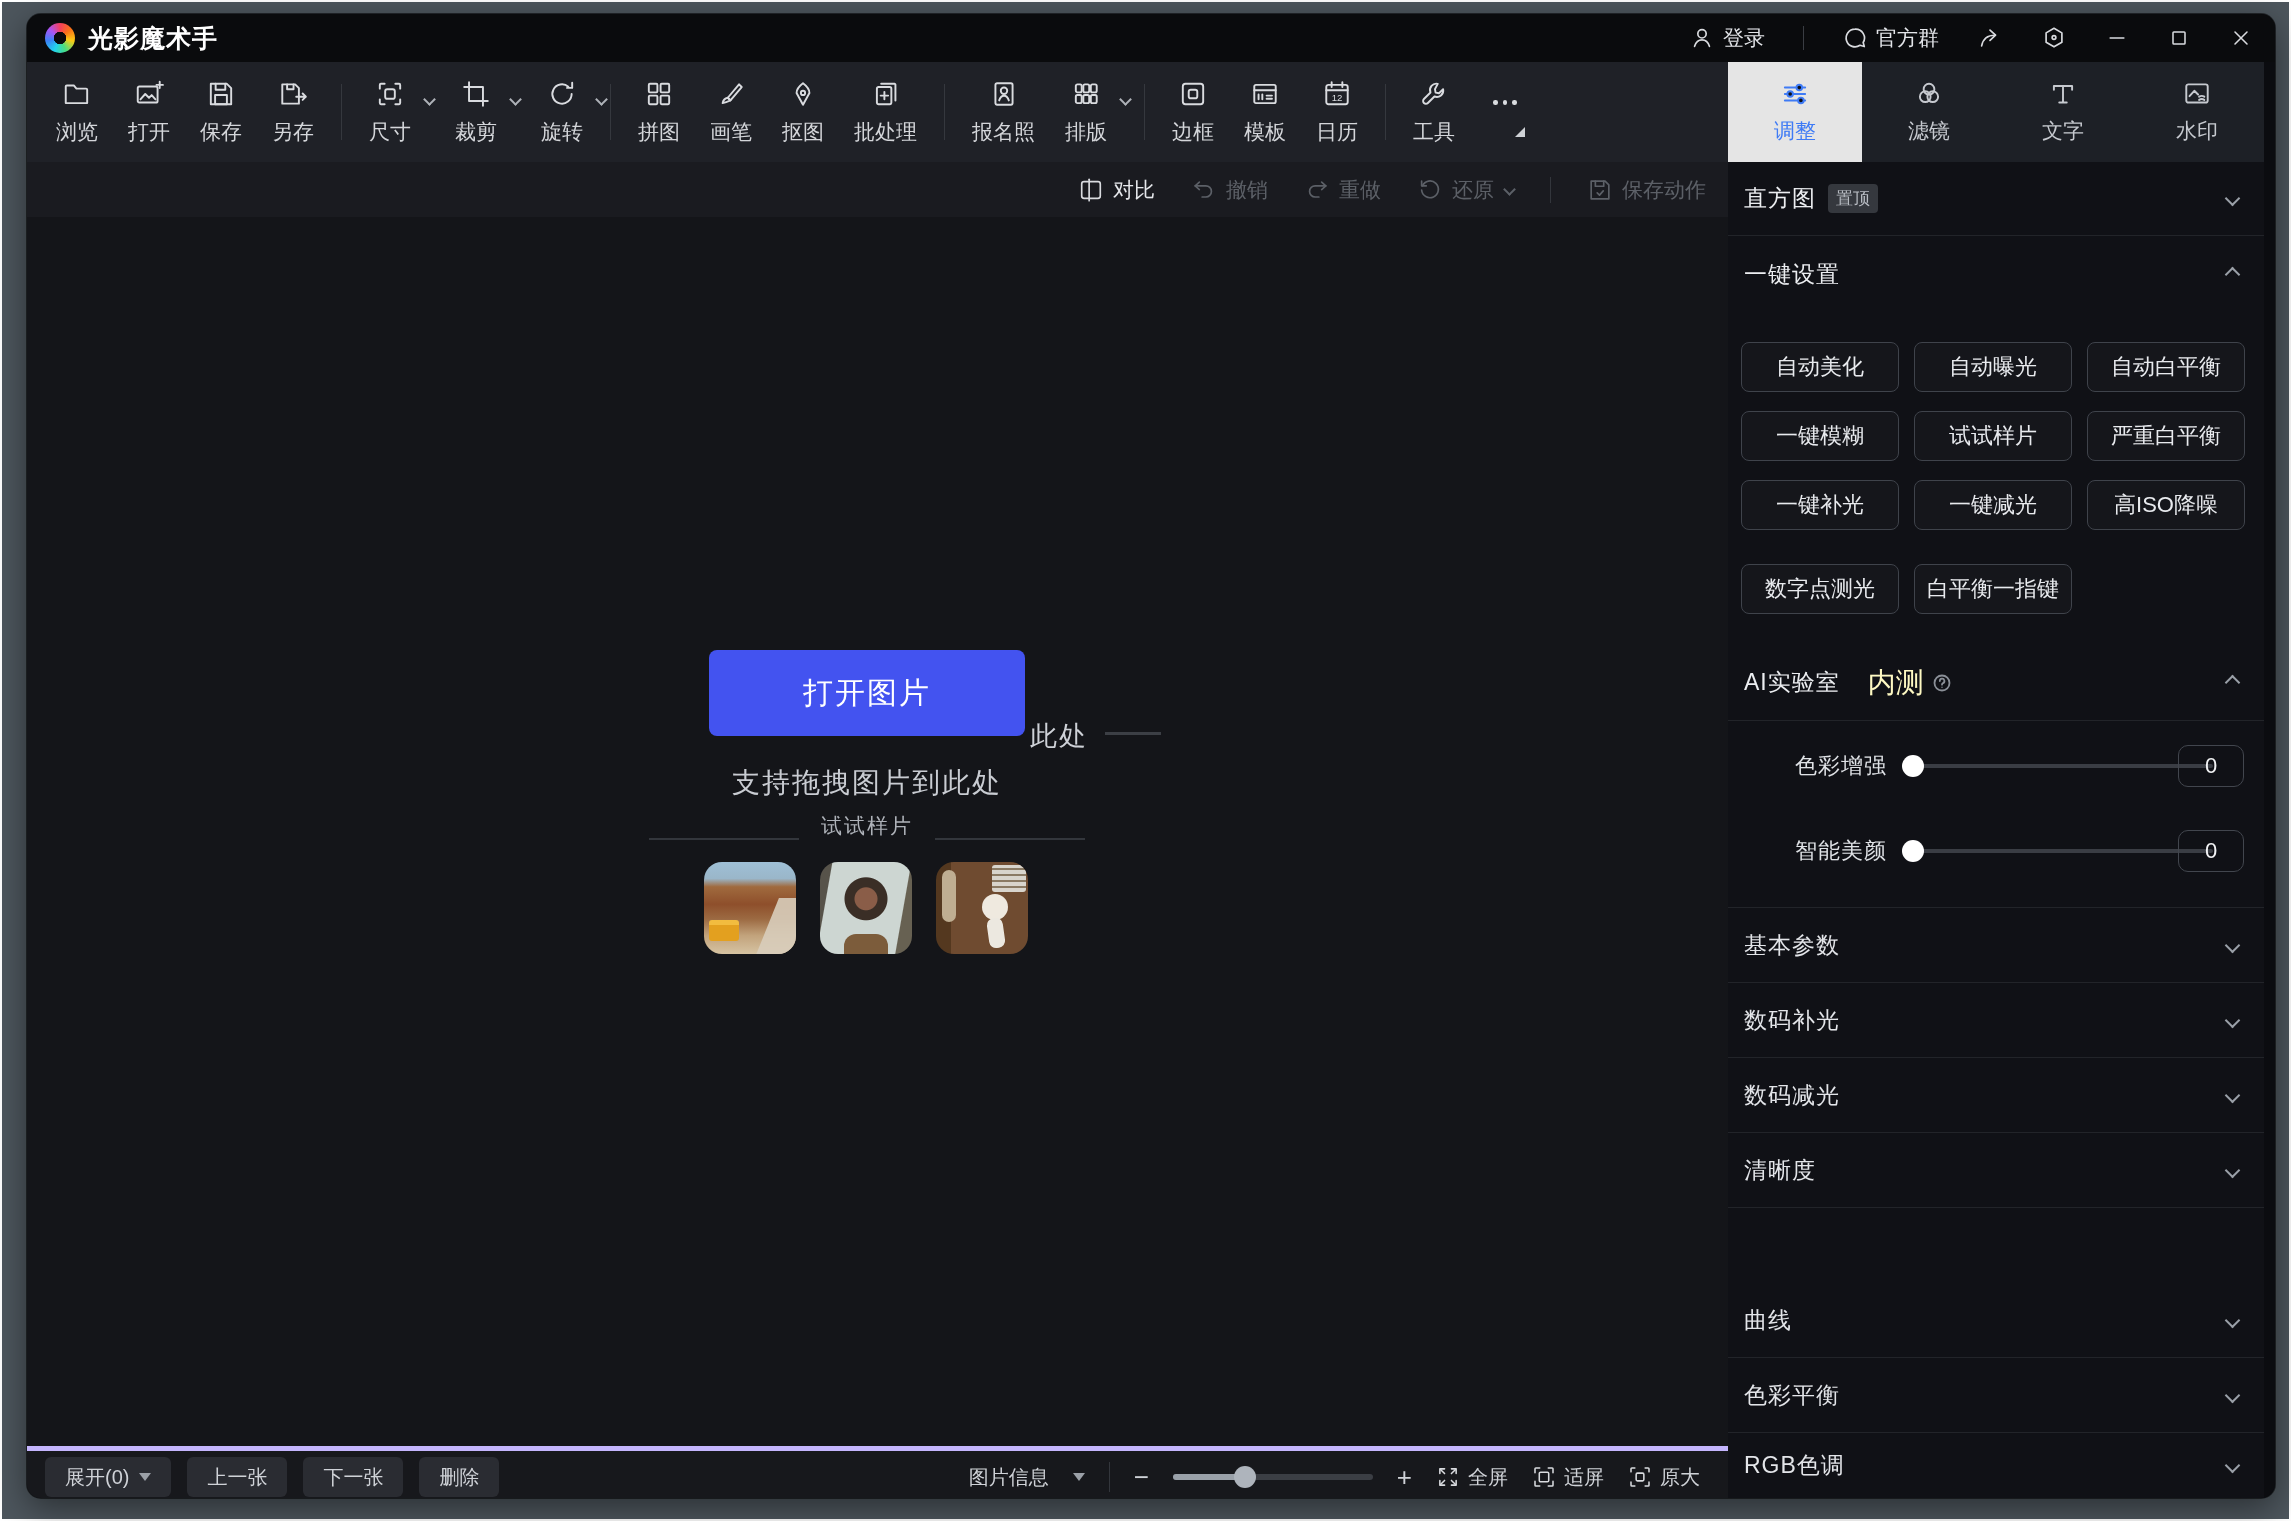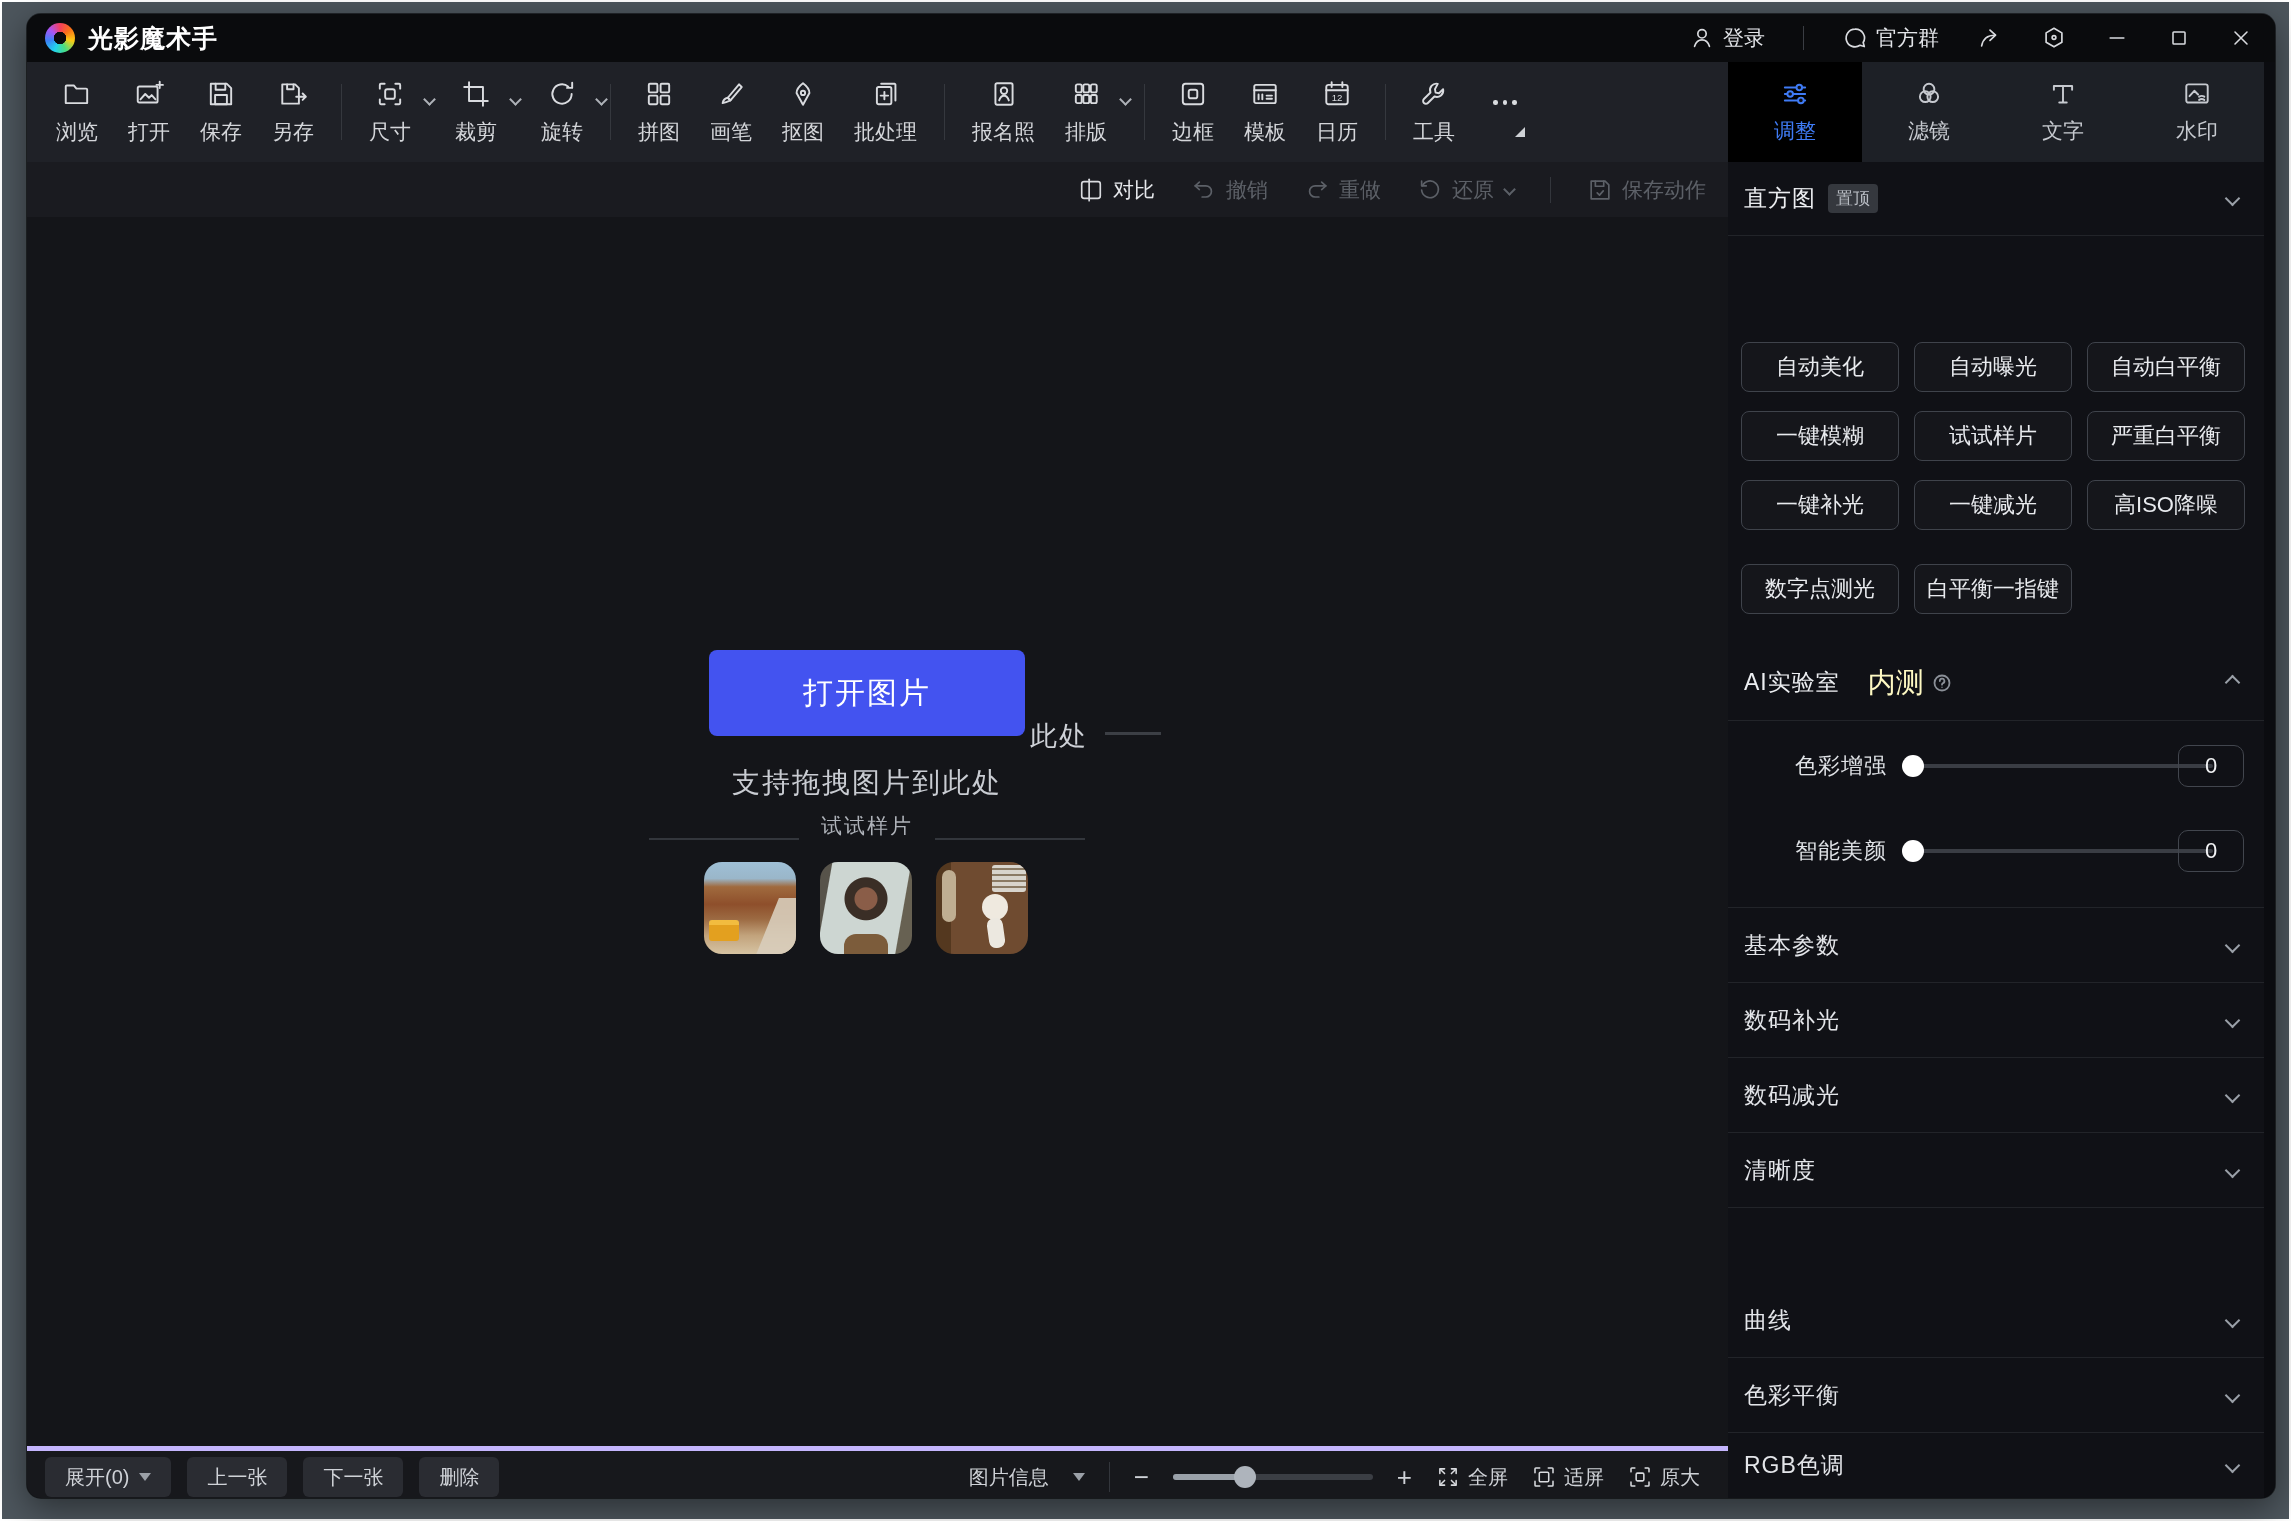--- a/index.html
+++ b/index.html
@@ -34,21 +34,21 @@
   .vdiv{width:1px;height:56px;background:#35383e;margin:0 12px;}
   .dots{display:flex;gap:5px;align-items:center;height:30px;}
   .dots i{width:4.5px;height:4.5px;border-radius:50%;background:#d9dbdf;}
   .tri-corner{width:0;height:0;border-bottom:10px solid #cfd2d6;border-left:10px solid transparent;margin-left:30px;}
 
   
   .tabbar{width:536px;height:100px;background:#1d2026;display:flex;}
   .tab{flex:1;display:flex;flex-direction:column;align-items:center;justify-content:center;gap:8px;
        color:#c6c9cf;font-size:21px;cursor:default;}
   .tab svg.ic{stroke:currentColor;}
-  .tab.active{background:#000000;color:#3f7bf5;}
+  .tab.active{background:#e5e5e5;color:#3f7bf5;}
   .toolrow .fill{flex:1;background:#0b0c10;}
 
   
   .content{position:absolute;left:0;top:148px;right:0;bottom:0;display:flex;}
   .canvas{position:relative;width:1701px;height:1336px;background:#141519;overflow:hidden;}
   .strip{position:absolute;left:0;top:0;right:0;height:55px;background:#1a1b20;}
   .actionbar{position:absolute;right:22px;top:0;height:55px;display:flex;align-items:center;gap:36px;}
   .act{display:flex;align-items:center;gap:9px;font-size:21px;color:#e6e8ec;cursor:default;}
   .act.dim{color:#5c6067;}
   .act.dim svg.ic{stroke:#5c6067;}
@@ -563,20 +563,24 @@
     </div>
 
     <div class="panel">
 
       <div class="prow pborder" style="top:0;height:74px">
         <span class="ptitle">直方图</span>
         <span class="pbadge">置顶</span>
         <span class="chev down"></span>
       </div>
 
+      <div class="prow" style="top:74px;height:76px">
+        <span class="ptitle">一键设置</span>
+        <span class="chev up"></span>
+      </div>
 
       <div class="grid" style="top:180px">
         <button class="gbtn">自动美化</button>
         <button class="gbtn">自动曝光</button>
         <button class="gbtn">自动白平衡</button>
         <button class="gbtn">一键模糊</button>
         <button class="gbtn">试试样片</button>
         <button class="gbtn">严重白平衡</button>
         <button class="gbtn">一键补光</button>
         <button class="gbtn">一键减光</button>

